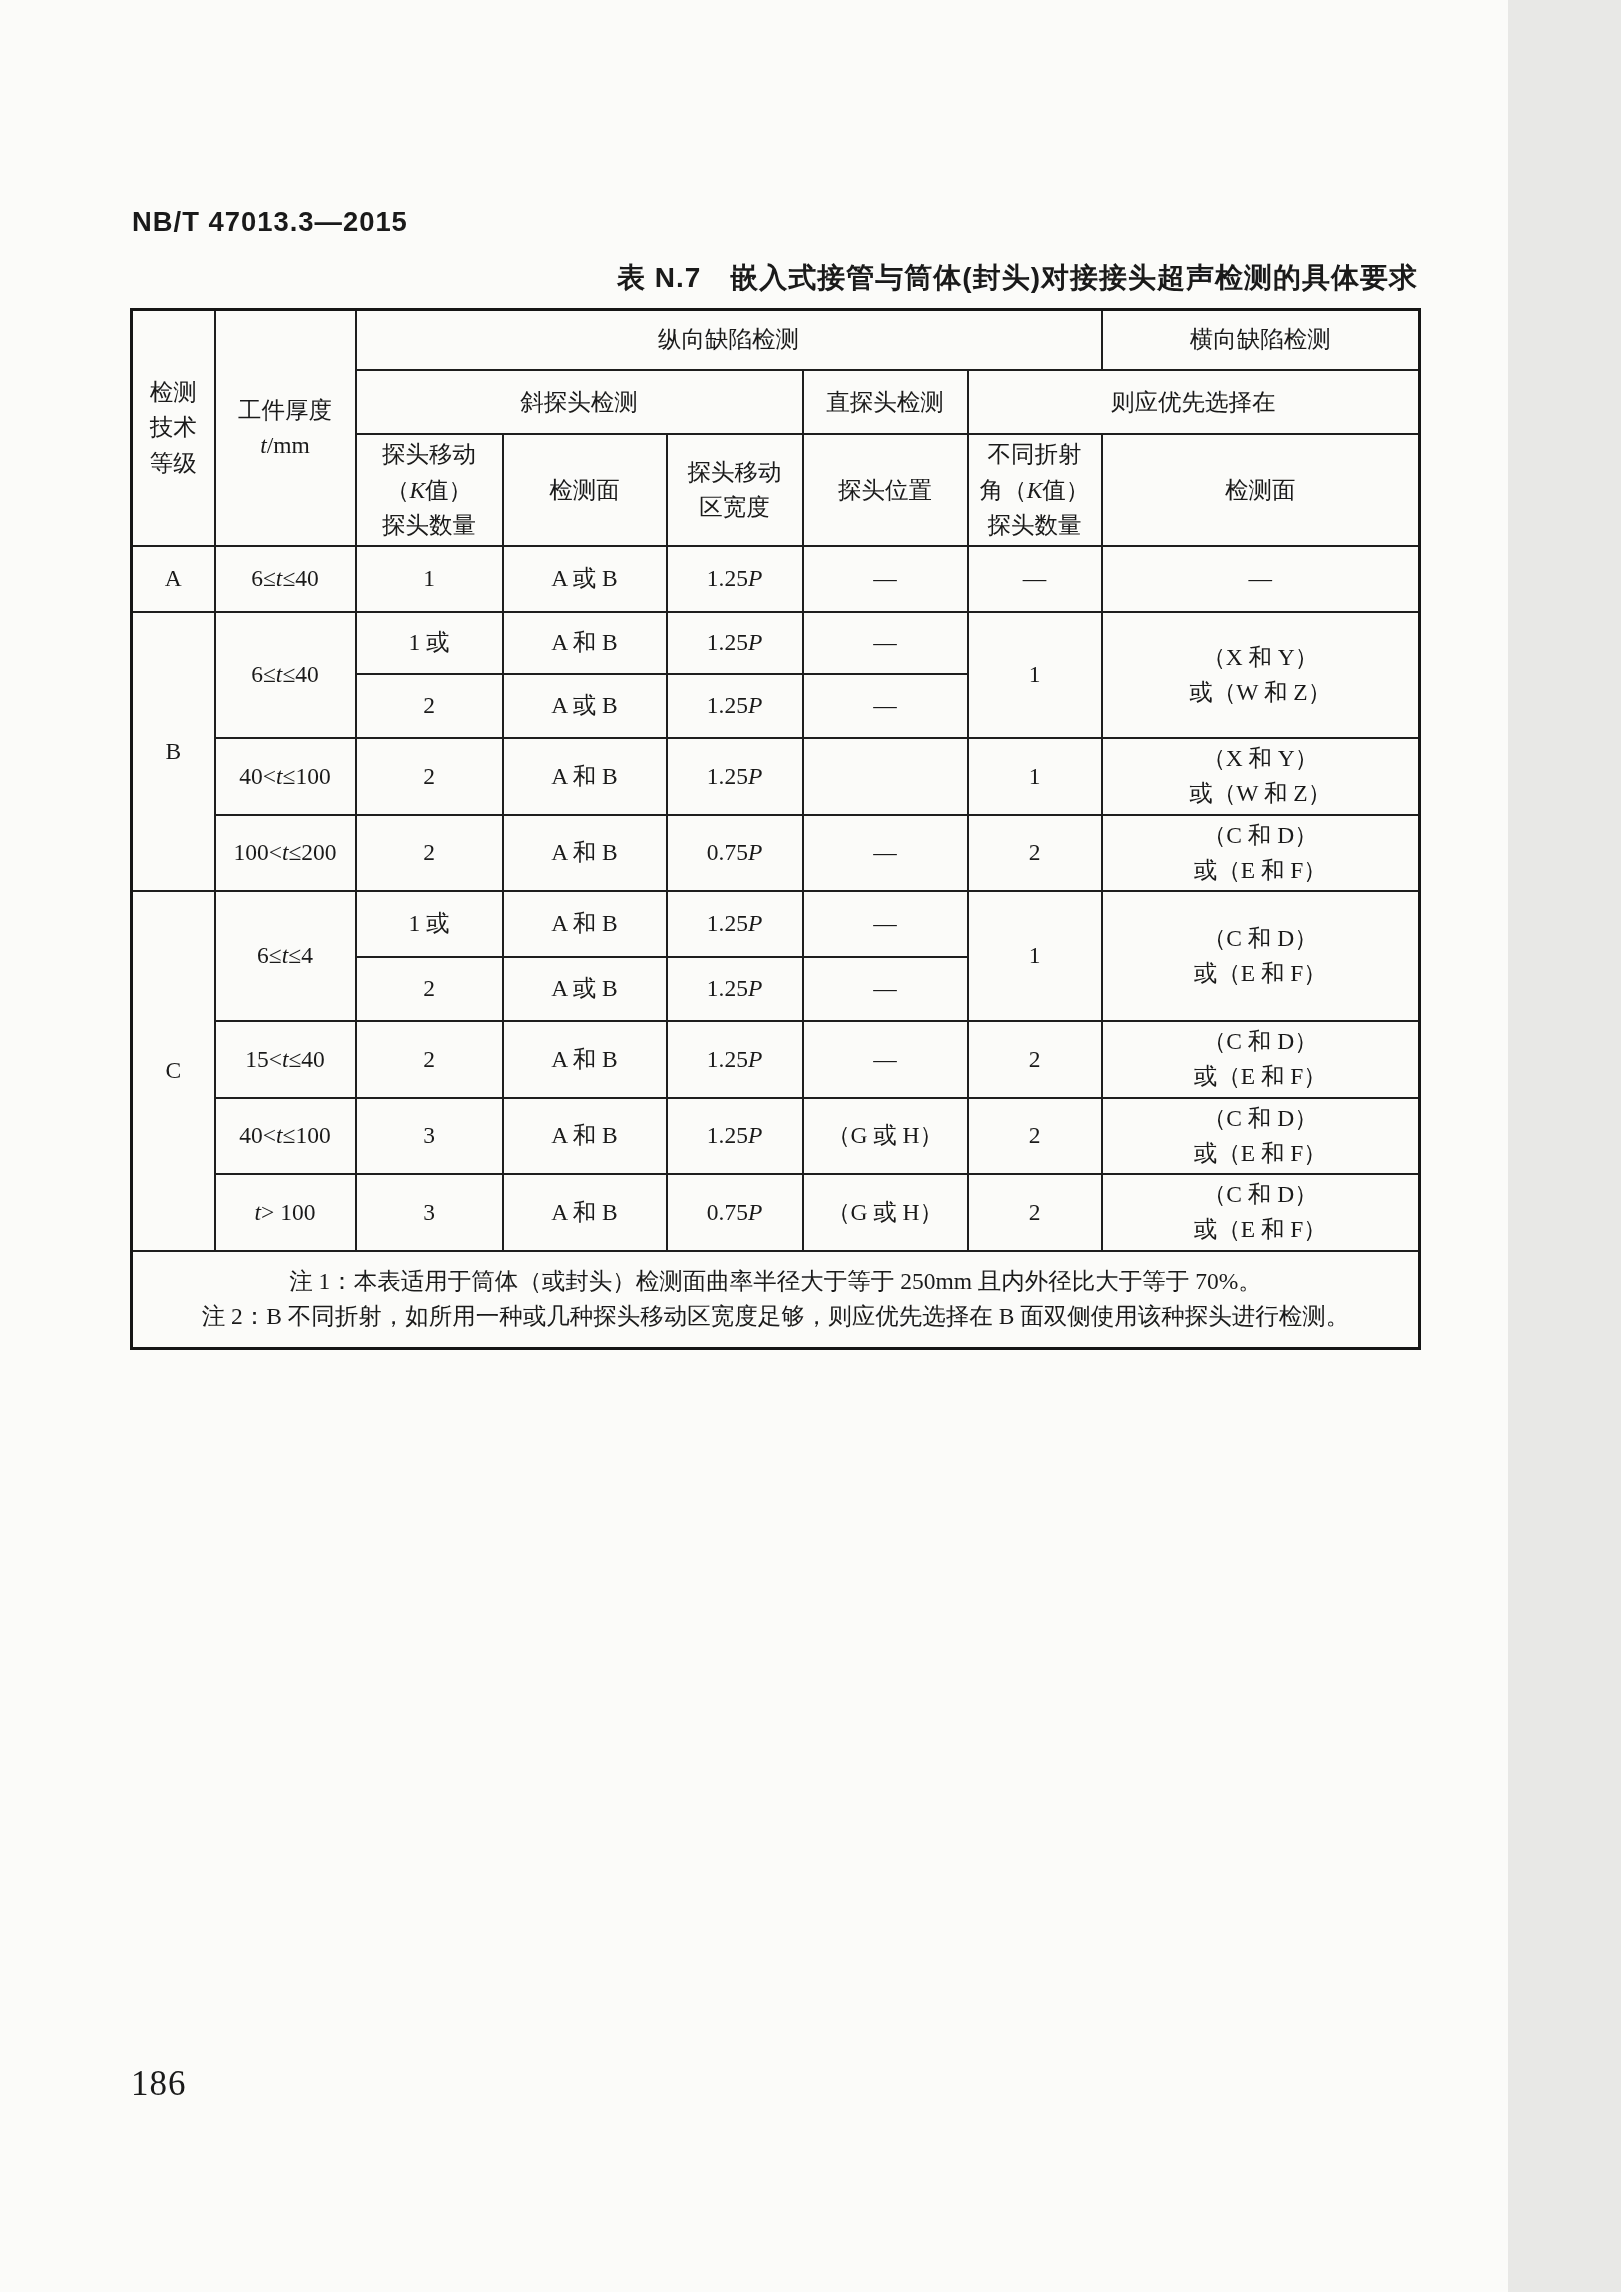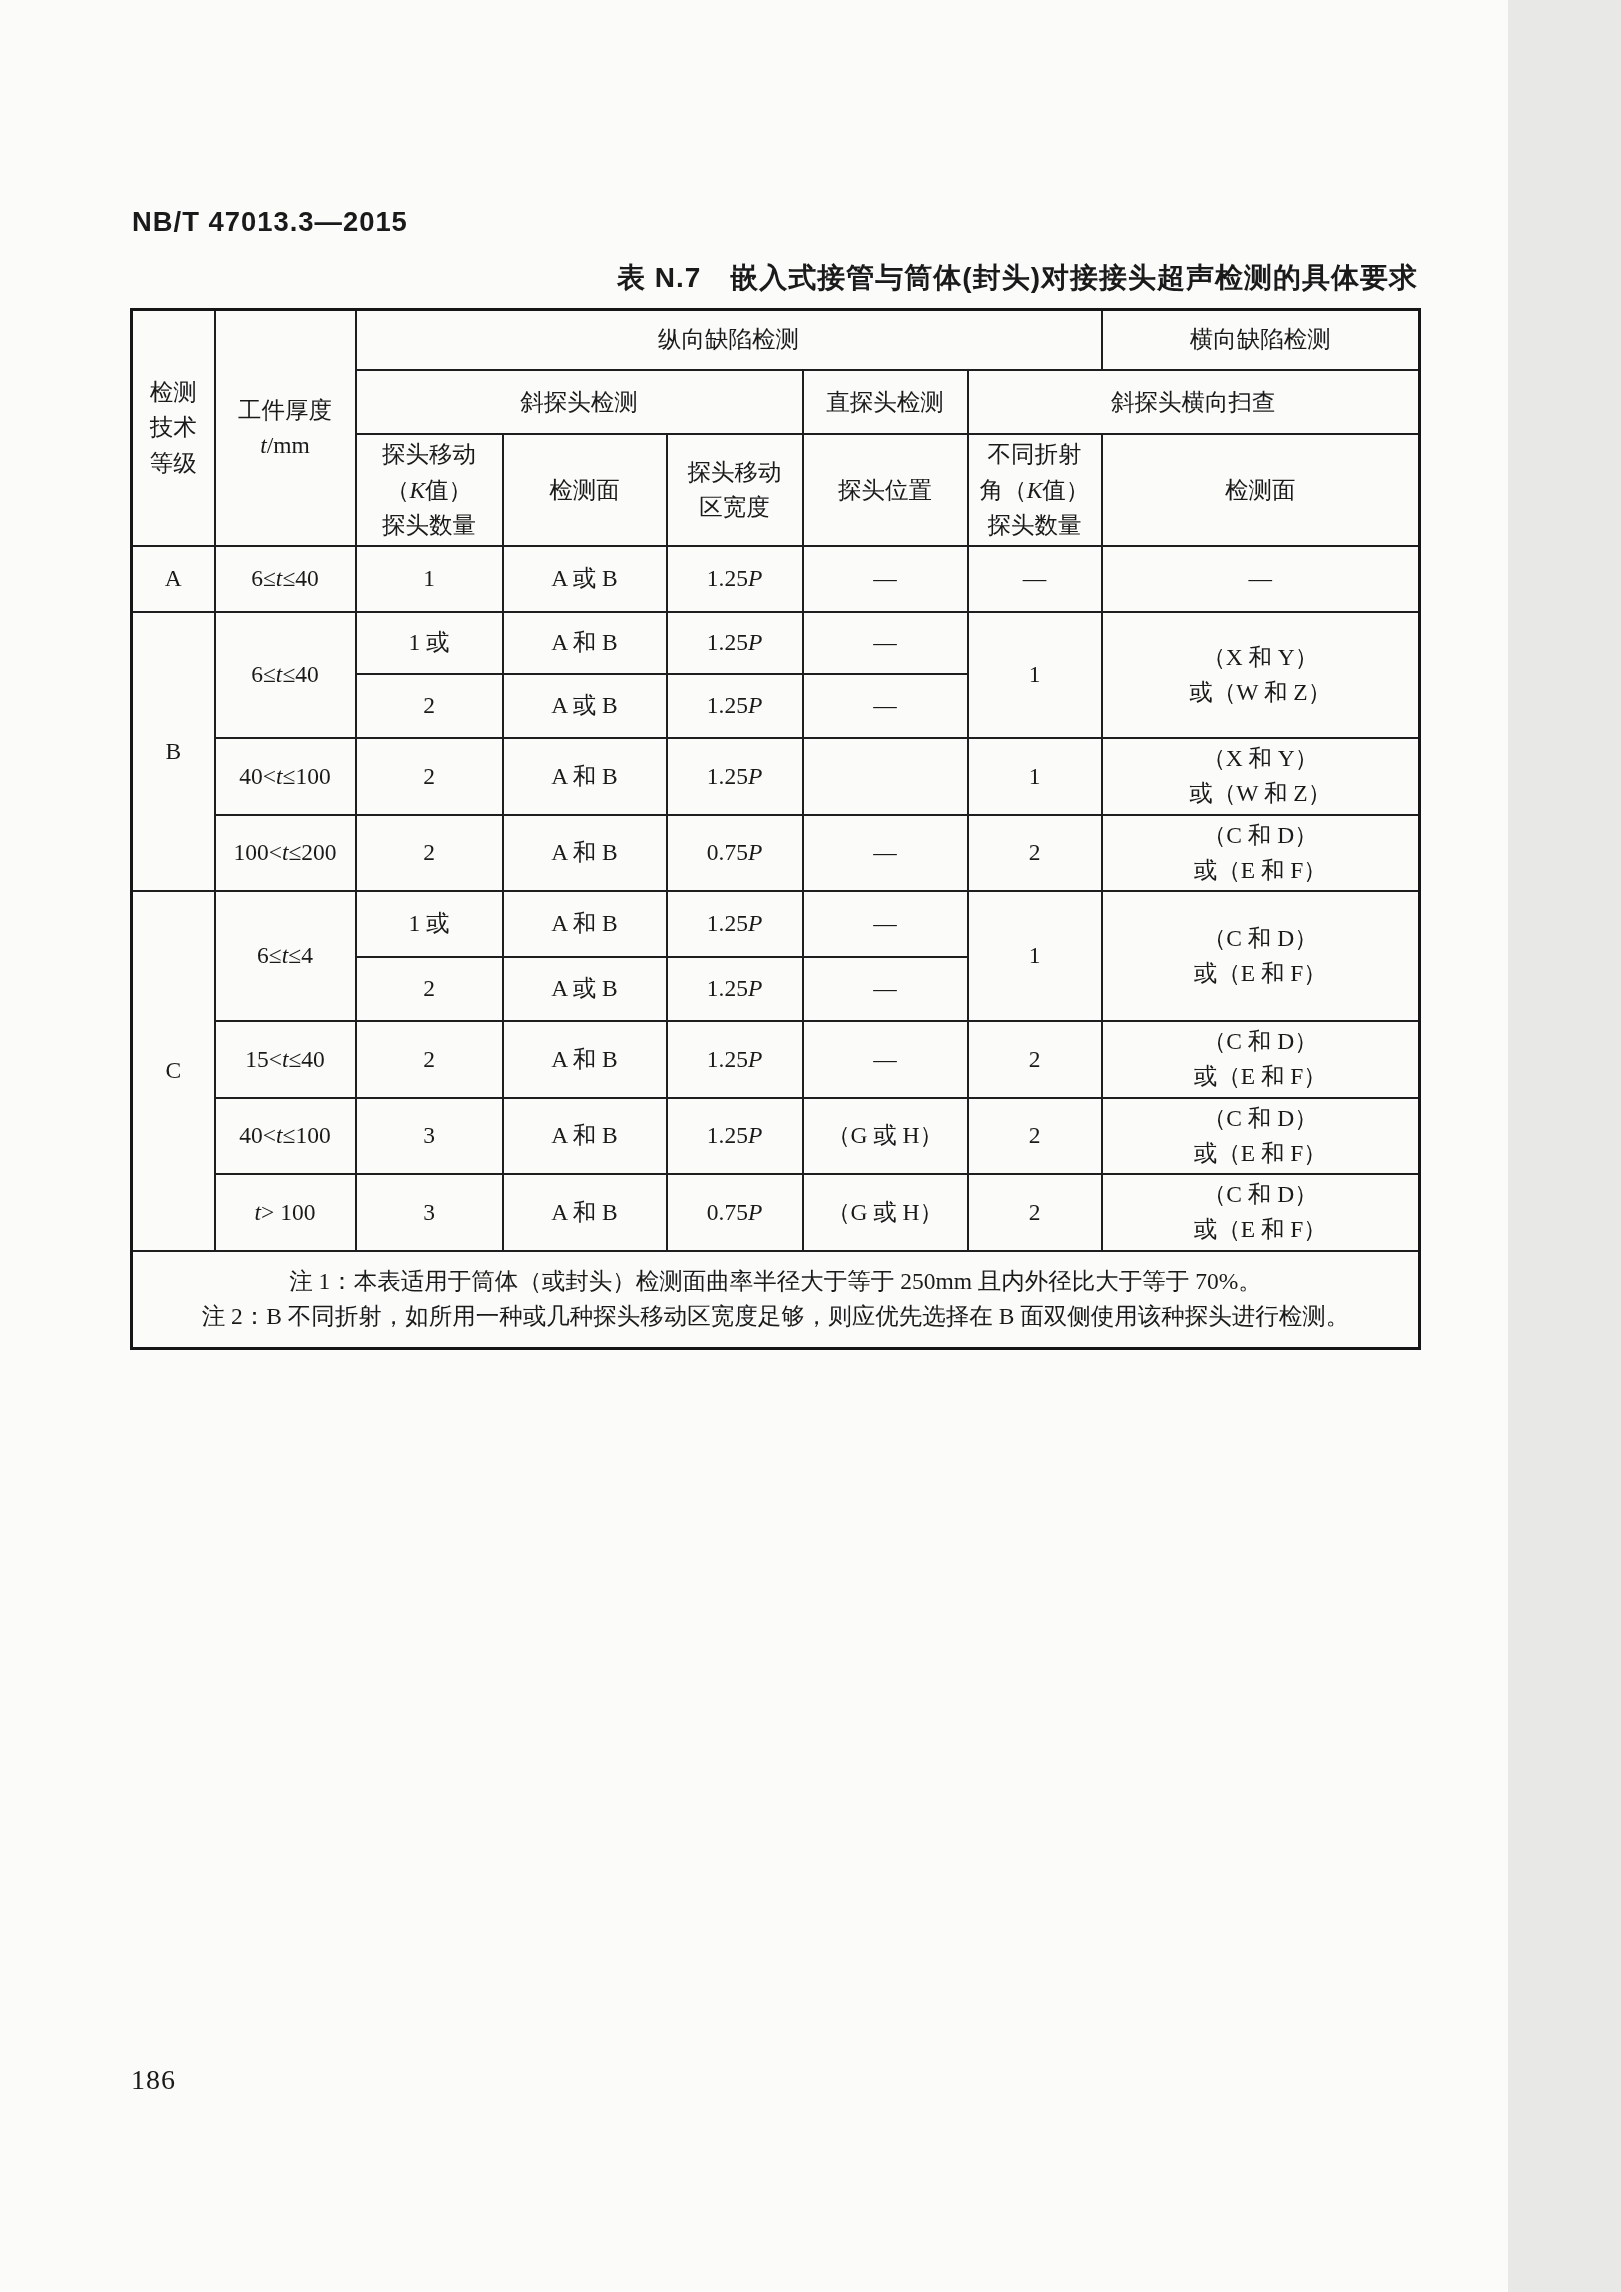--- a/index.html
+++ b/index.html
@@ -34,21 +34,21 @@
   .prelines{white-space:pre-line;}
   .thk{font-size:21.6px;letter-spacing:0;}
   .ital{font-style:italic;font-family:"Liberation Serif","DejaVu Serif",serif;}
   td.notes-cell{
     text-align:left;vertical-align:middle;
     padding:13.7px 9.8px 13.7px 27.4px;font-size:23px;line-height:1.9;
   }
   .note-line{margin:0;}
   .page-num{
     position:absolute;left:131px;top:2064px;
-    font-size:28px;letter-spacing:1px;text-align:right;
+    font-size:35px;letter-spacing:1px;text-align:right;
   }
 </style>
 </head>
 <body>
 
 <div class="page">
 
   <div class="std-code">NB/T 47013.3—2015</div>
 
   <div class="content">
@@ -75,21 +75,21 @@
           <span>工件厚度</span><br>
           <i class="ital">t</i><span>/mm</span>
         </td>
         <td colspan="5">纵向缺陷检测</td>
         <td>横向缺陷检测</td>
       </tr>
 
       <tr style="height:64px">
         <td colspan="3">斜探头检测</td>
         <td>直探头检测</td>
-        <td colspan="2">斜探头横向扫查</td>
+        <td colspan="2">则应优先选择在</td>
       </tr>
 
       <tr style="height:106px">
         <td>
           <span>探头移动</span><br>
           <span>（</span><i class="ital">K</i><span>值）</span><br>
           <span>探头数量</span>
         </td>
         <td>检测面</td>
         <td class="prelines">探头移动

